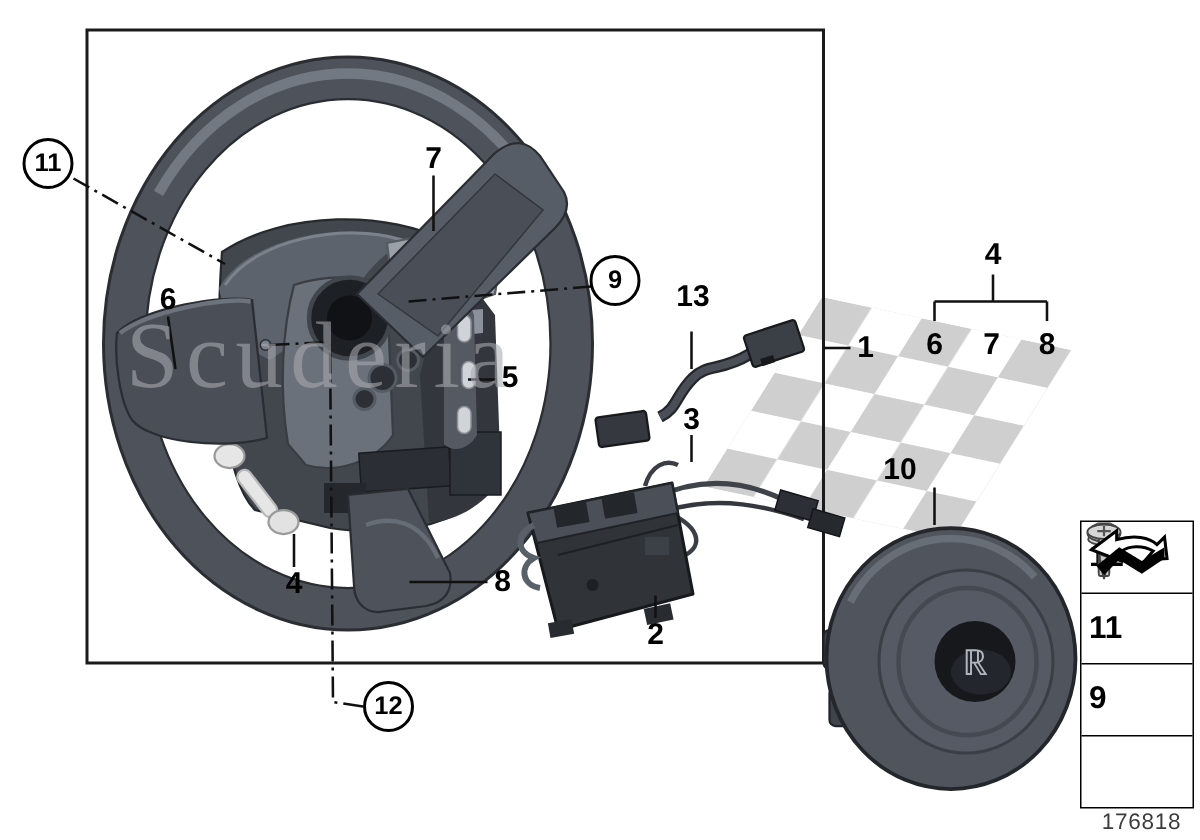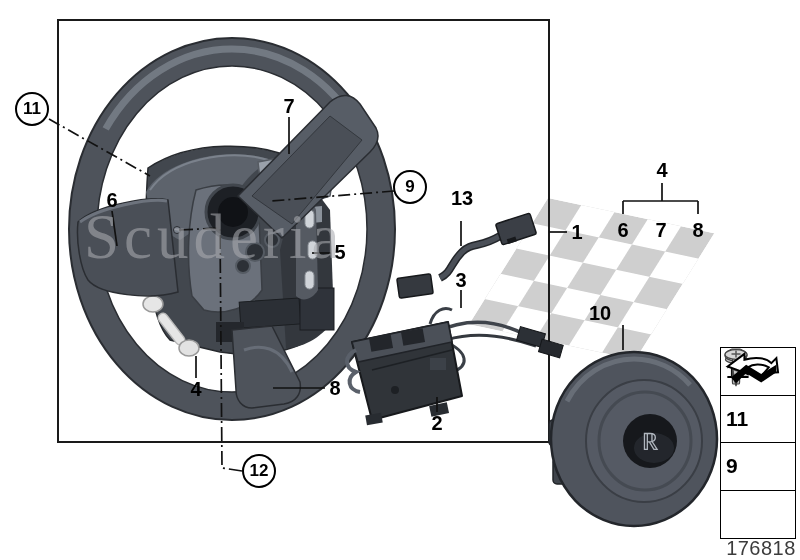--- a/index.html
+++ b/index.html
@@ -17,21 +17,21 @@
   .wm-tag{position:absolute;left:118px;top:316px;font-family:"Liberation Serif",serif;
         font-size:30px;letter-spacing:26px;line-height:1;color:rgba(168,171,176,0.48);
         pointer-events:none;}
   .legend{position:absolute;left:720px;top:347px;width:74px;height:190px;background:#fff;
         border:1.6px solid #000;display:grid;grid-template-rows:repeat(4,1fr);}
   .legend .row{display:flex;align-items:center;justify-content:space-between;
         border-bottom:1.5px solid #000;padding:1px 3px 1px 5px;}
   .legend .row:last-child{border-bottom:none;justify-content:center;}
   .legend .num{font-weight:bold;font-size:21px;color:#000;}
   .partnum{position:absolute;left:761px;top:548px;transform:translate(-50%,-50%);
-        font-size:20px;color:#3c3c3c;letter-spacing:0.5px;}
+        font-size:15px;color:#3c3c3c;letter-spacing:0.5px;}
 </style>
 </head>
 <body>
 
 <div class="canvas">
 
   <svg width="800" height="560" viewBox="0 0 800 560">
     <defs>
       <pattern id="chk" width="68" height="56" patternUnits="userSpaceOnUse">
         <rect x="0" y="0" width="34" height="28" fill="#cacaca"></rect>

